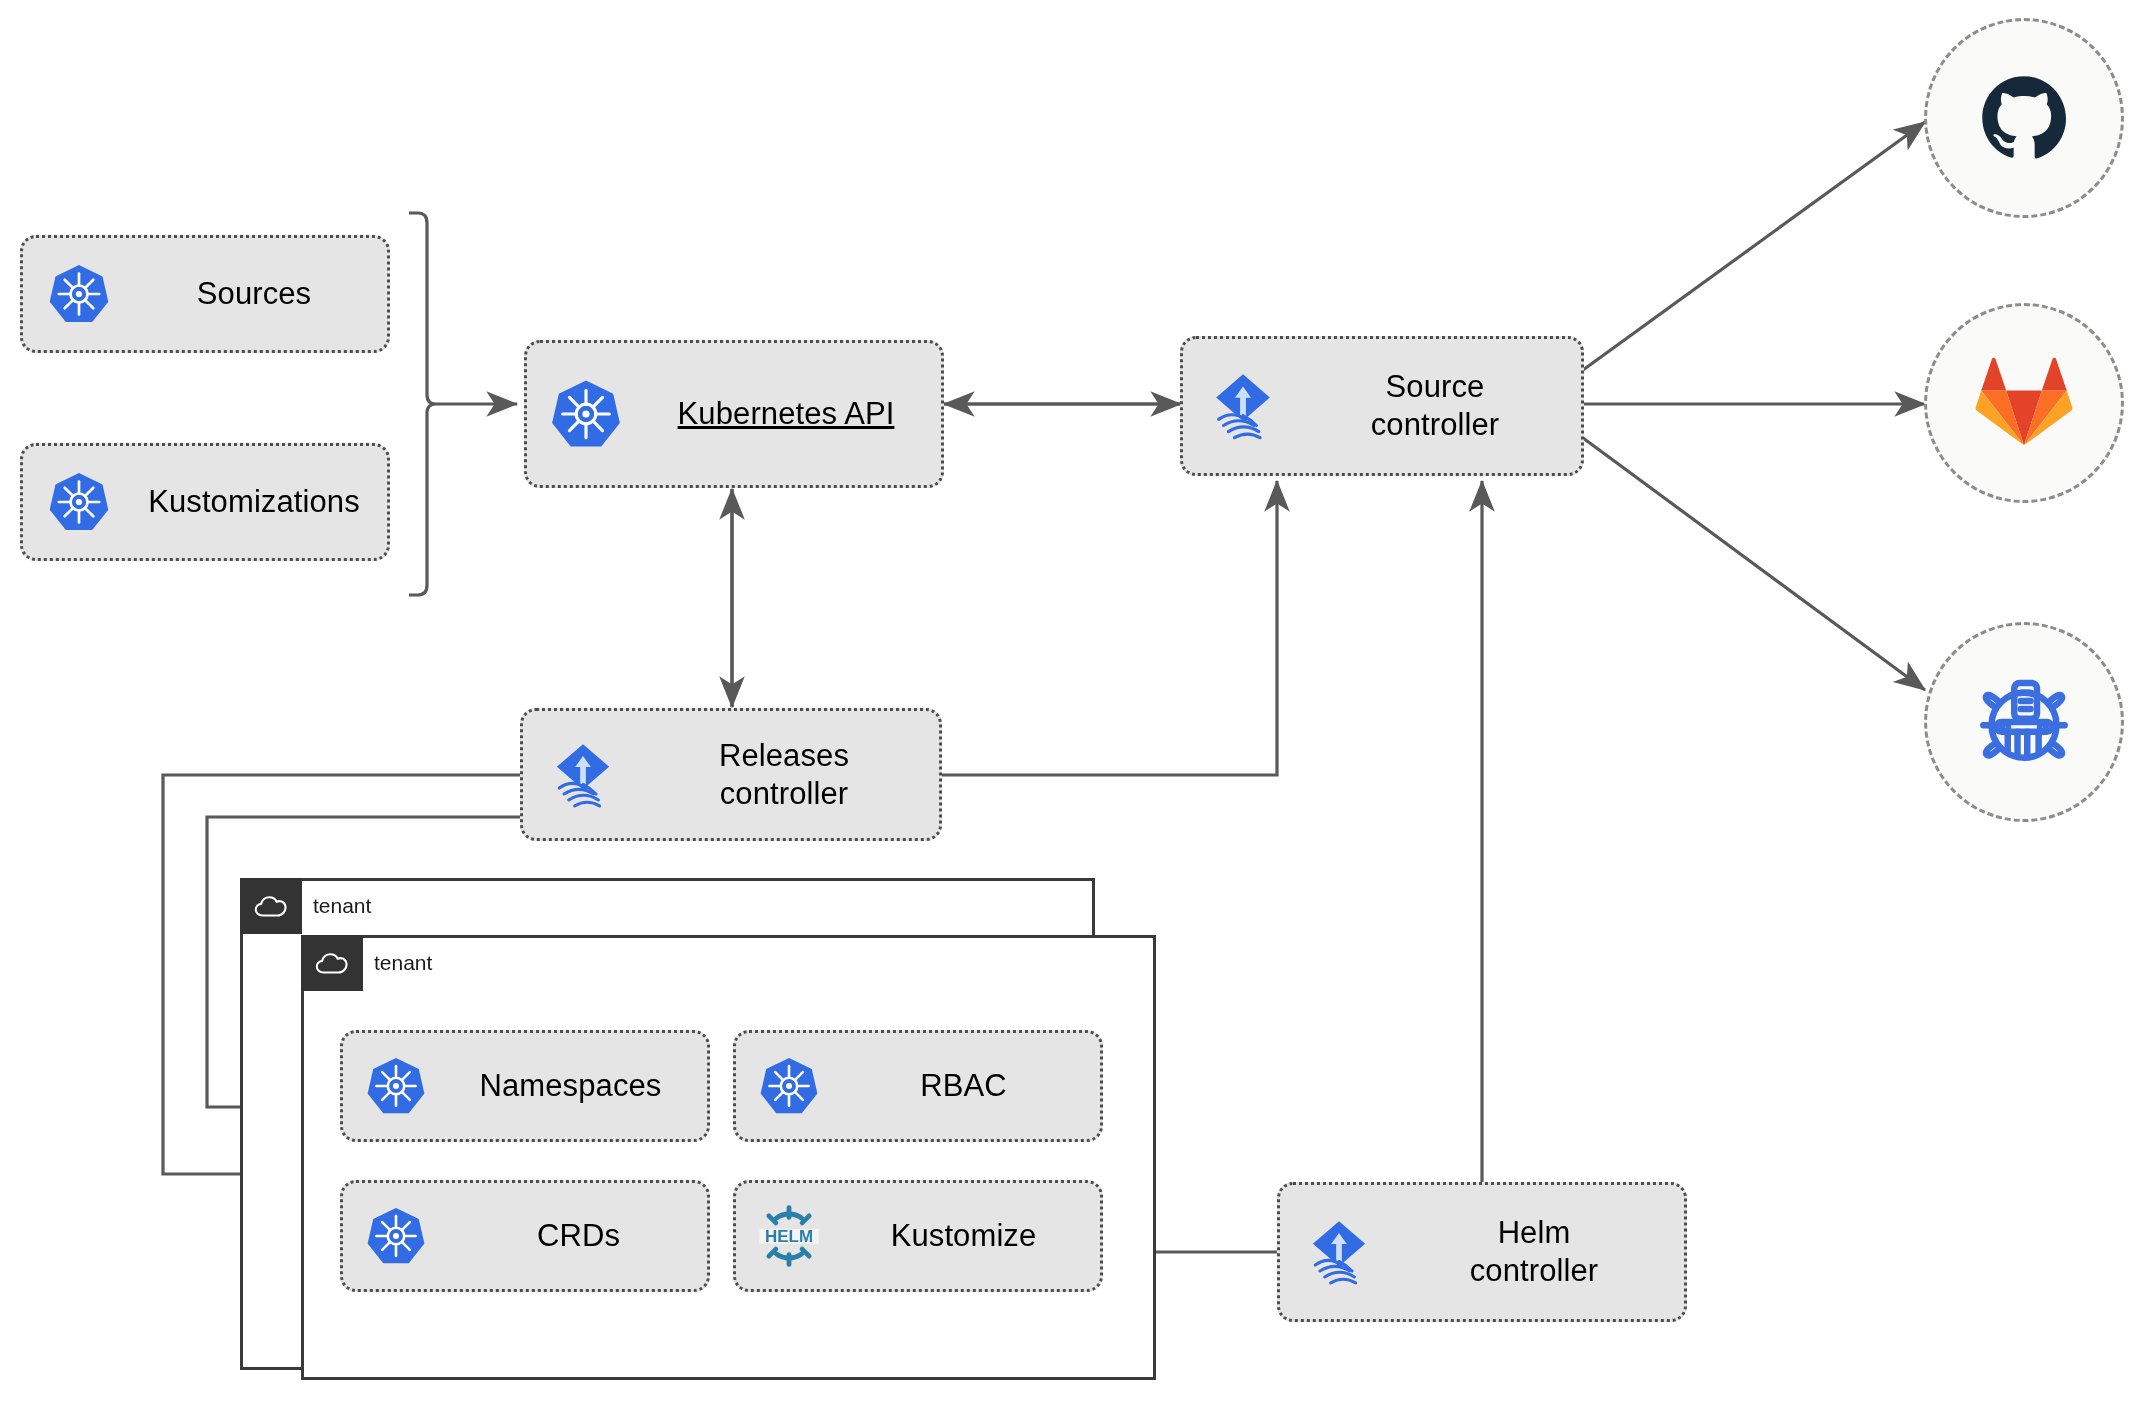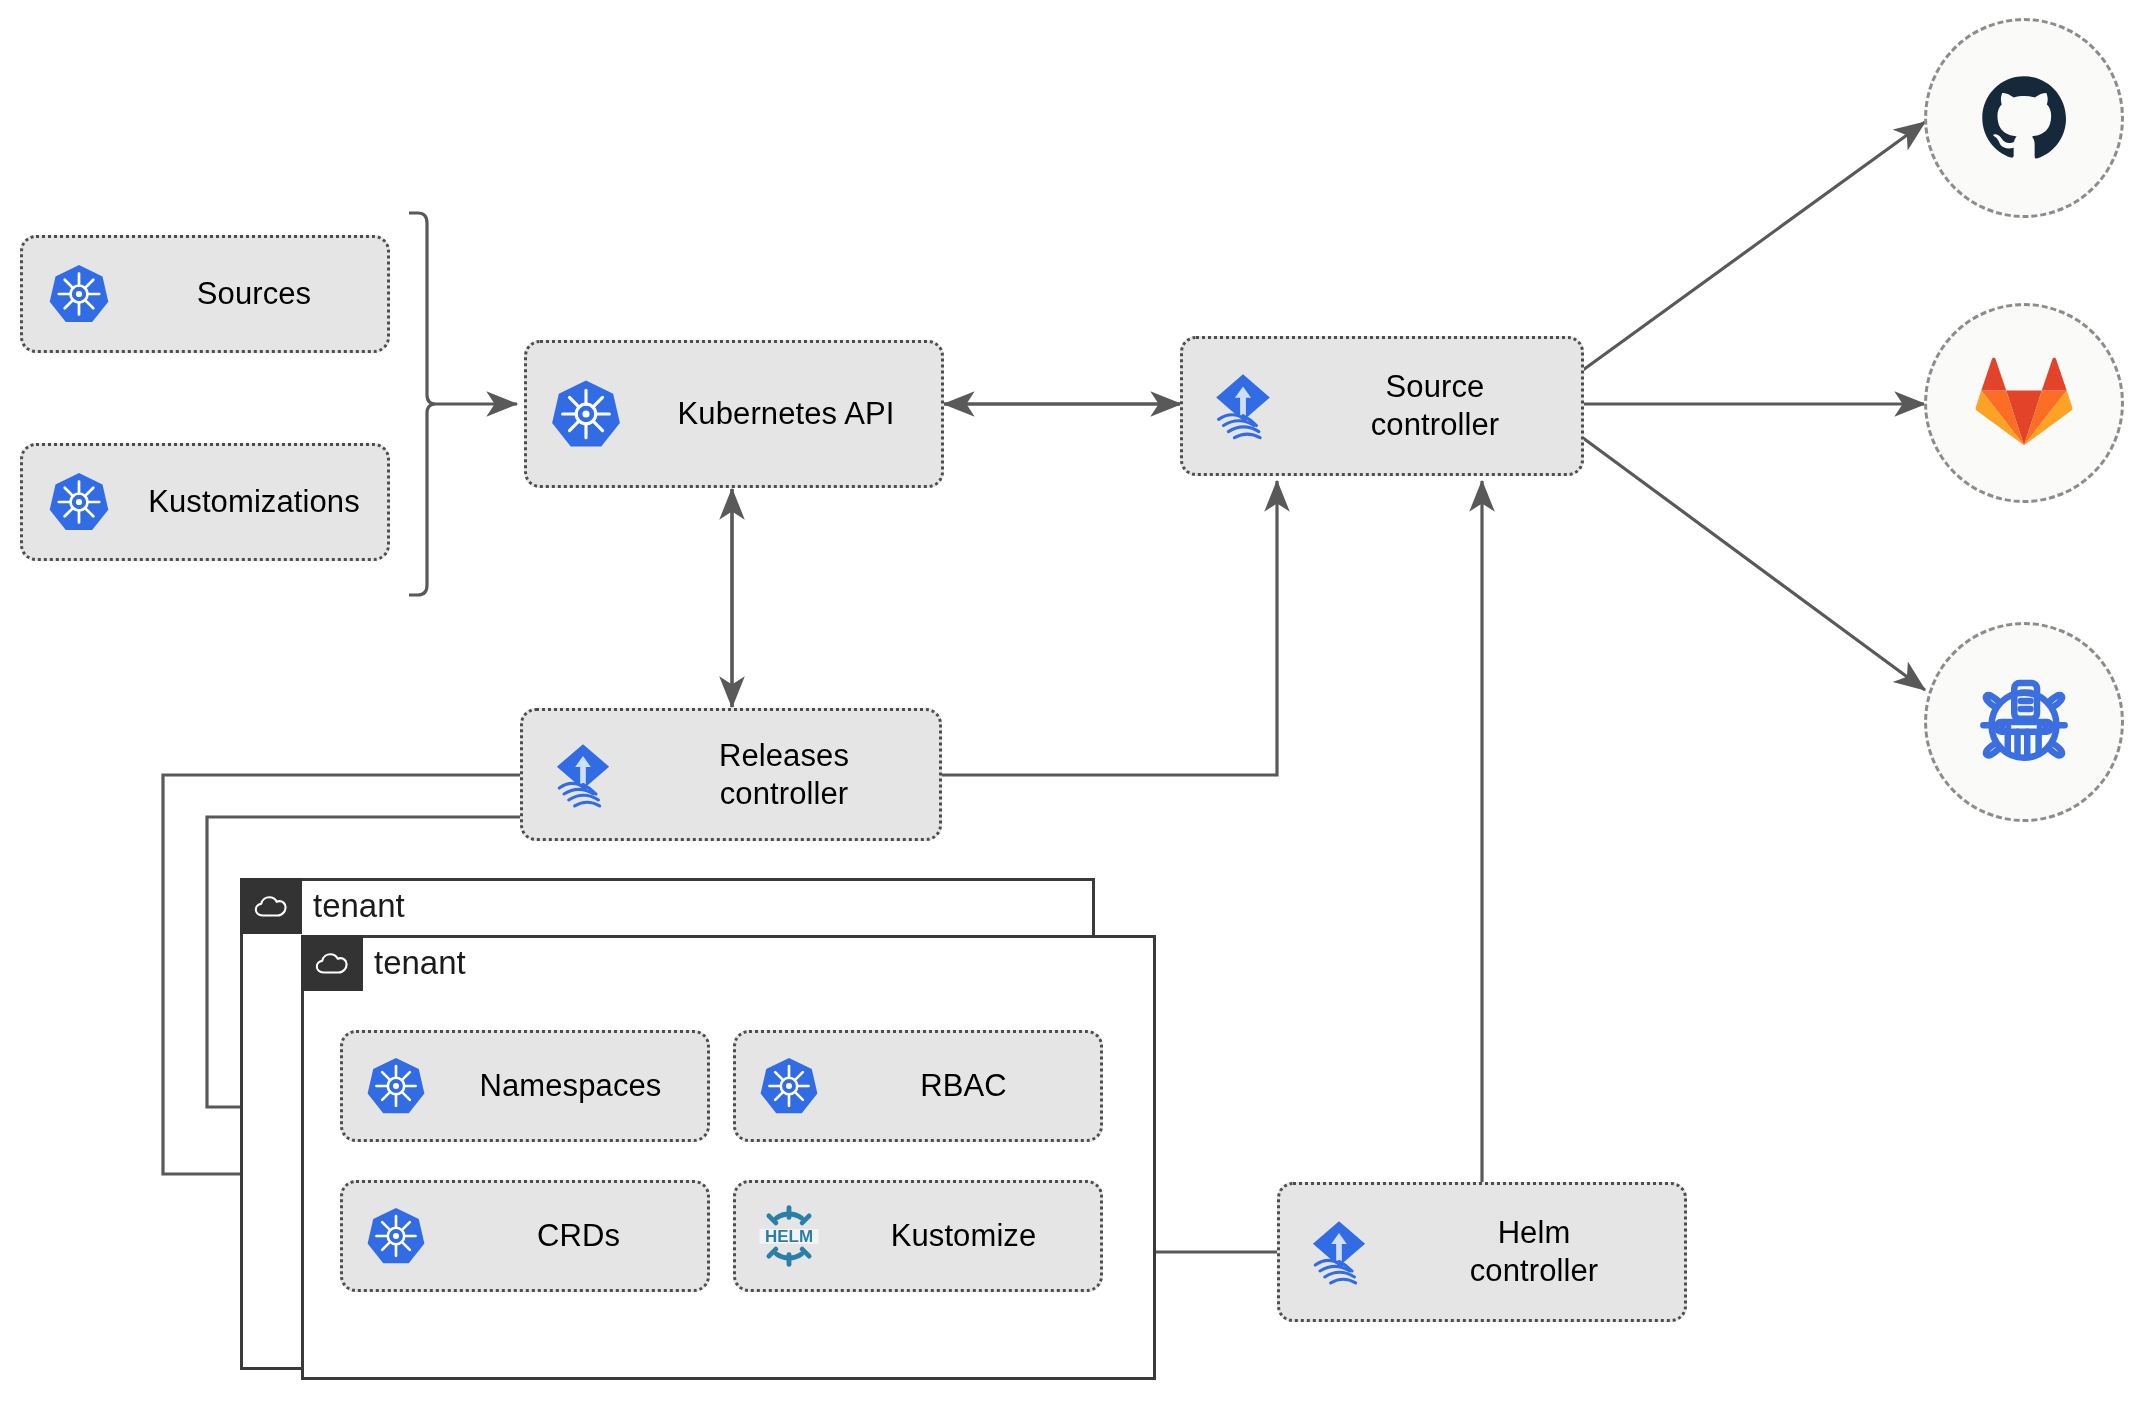--- a/index.html
+++ b/index.html
@@ -28,21 +28,21 @@
     border:3px solid #3a3a3a;box-sizing:border-box;
   }
   .tenant .tab{
     position:absolute;left:-3px;top:-3px;
     height:56px;width:62px;background:#333333;
     display:flex;align-items:center;justify-content:center;
   }
   .tenant .tname{
     position:absolute;left:70px;top:-3px;height:56px;
     display:flex;align-items:center;
-    font-size:33px;color:#1b1b1b;
+    font-size:21px;color:#1b1b1b;
   }
 
   
   .circ{
     position:absolute;border:3px dashed #8c8c8c;border-radius:50%;
     background:#fafaf8;box-sizing:border-box;
     display:flex;align-items:center;justify-content:center;
   }
 </style>
 </head>
@@ -155,21 +155,21 @@
             <line x1="38" y1="38" x2="46.3" y2="46.3"></line>
           <line x1="46.3" y1="17.7" x2="38" y2="26"></line>
             <line x1="26" y1="38" x2="17.7" y2="46.3"></line>
         </g>
         <circle cx="32" cy="32" r="3.1" fill="#fff"></circle>
       </svg>
     </div>
     <div class="lbl">Kustomizations</div>
   </div>
 
-  <div class="node" style="left:524px;top:340px;width:420px;height:148px;z-index:5;">
+  <div class="node" style="left:524px;top:340px;width:420px;height:148px;z-index:5;text-decoration:underline;">
     <div class="ico" style="width:118px;">
       <svg width="74" height="74" viewBox="0 0 64 64" aria-hidden="true">
         <path d="M32 3 L55.5 14.4 L61.3 39.7 L45.2 60 L18.8 60 L2.7 39.7 L8.5 14.4 Z" fill="#326ce5"></path>
         <g fill="none" stroke="#fff" stroke-width="2.7" stroke-linecap="round">
           <circle cx="32" cy="32" r="8.5"></circle>
           <line x1="32" y1="11.5" x2="32" y2="23.5"></line>
             <line x1="32" y1="40.5" x2="32" y2="52.5"></line>
           <line x1="11.8" y1="32" x2="23.5" y2="32"></line>
             <line x1="40.5" y1="32" x2="52.2" y2="32"></line>
           <line x1="17.7" y1="17.7" x2="26" y2="26"></line>

